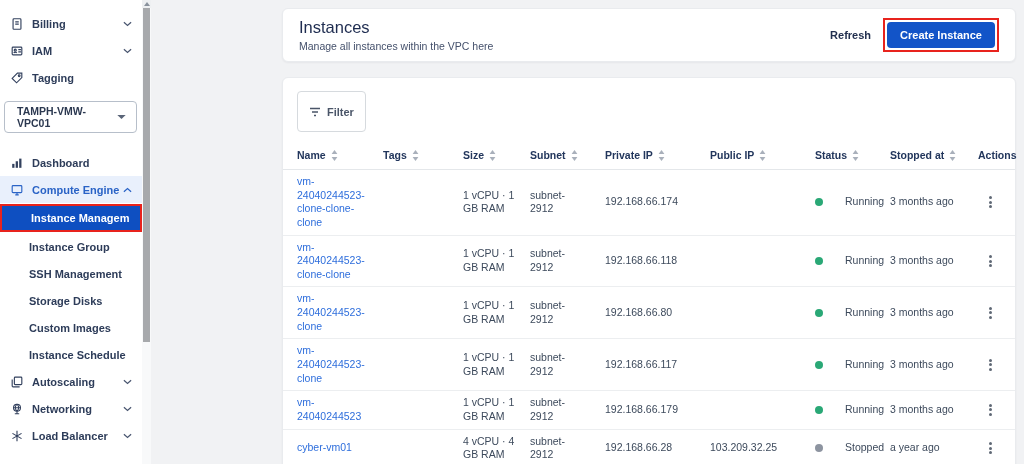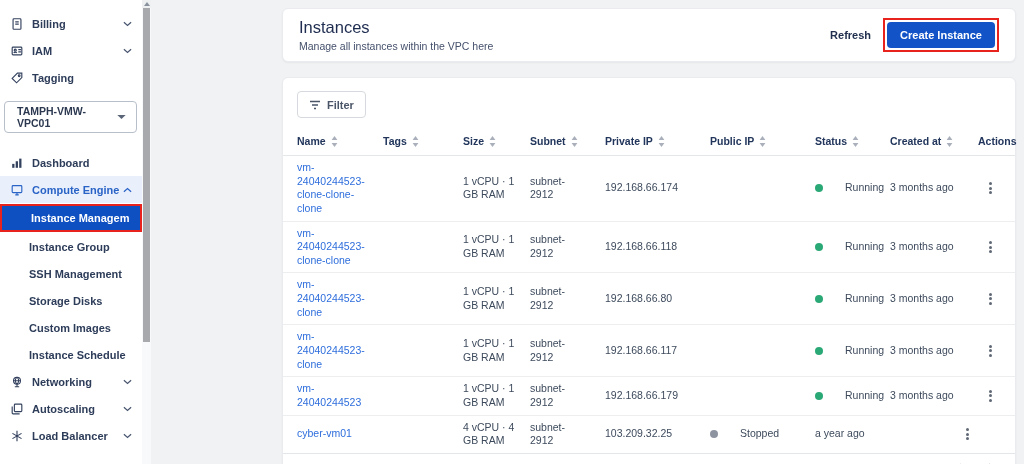--- a/index.html
+++ b/index.html
@@ -39,21 +39,21 @@
 
   .header-card { margin-top:8px; height:54px; display:flex; align-items:center; justify-content:space-between; padding:0 16px; }
   .page-title { font-size:16.5px; font-weight:400; color:#1e2c50; }
   .page-subtitle { font-size:10.5px; color:#44506b; margin-top:3px; }
   .header-actions { display:flex; align-items:center; gap:12px; }
   .text-btn { background:none; border:none; font-family:inherit; font-size:11px; font-weight:700; color:#22304f; cursor:pointer; }
   .annotation-red-btn { border:2px solid #e8231d; padding:2px; display:inline-block; }
   .primary-btn { background:#1254c8; color:#fff; border:none; border-radius:4px; font-family:inherit; font-size:11px; font-weight:700; padding:7px 13px; cursor:pointer; }
 
   .table-card { margin-top:15px; padding-bottom:0; }
-  .filter-btn { margin:13px 0 0 14px; height:27px; background:#fff; border:1px solid #d6dade; border-radius:4px; display:inline-flex; align-items:center; gap:6px; padding:0 11px; font-family:inherit; font-size:11px; font-weight:700; color:#4a5568; cursor:pointer; }
+  .filter-btn { margin:13px 0 0 14px; height:41px; background:#fff; border:1px solid #d6dade; border-radius:4px; display:inline-flex; align-items:center; gap:6px; padding:0 11px; font-family:inherit; font-size:11px; font-weight:700; color:#4a5568; cursor:pointer; }
 
   .tgrid { display:grid; grid-template-columns:86px 80px 67px 75px 105px 105px 75px 88px 1fr; align-items:center; padding:0 14px; }
   .thead { margin-top:11px; min-height:27px; border-bottom:1px solid #e4e7ea;text-align:right; }
   .th { display:flex; align-items:center; gap:5px; font-size:10.5px; font-weight:700; color:#22365c; padding:4px 8px 6px 0; cursor:pointer; }
   .th-actions { justify-content:flex-end; padding-right:2px; cursor:default; }
   .sort { flex:0 0 auto; }
   .trow { min-height:32px; border-bottom:1px solid #eceef0; }
   .trow:last-of-type { border-bottom:1px solid #e4e7ea; }
   .td { font-size:10.5px; color:#3d4a5c; padding:5px 8px 5px 0; line-height:1.3; }
   .vm-link { color:#2e6edc; text-decoration:none; cursor:pointer; word-break:break-word; }
@@ -168,41 +168,41 @@
   </div>
   <div class="nav-item sub">
     <span class="nlabel">Custom Images</span>
   </div>
   <div class="nav-item sub">
     <span class="nlabel">Instance Schedule</span>
   </div>
 
   <div class="nav-item">
     <span class="nicon">
+      <svg width="14" height="14" viewBox="0 0 16 16" fill="none" stroke="currentColor" stroke-width="1.3">
+          <rect x="5" y="2.5" width="8.5" height="8.5" rx="1"></rect>
+          <path d="M2.5 5v7.5c0 .55.45 1 1 1H11"></path>
+        </svg>
+    </span>
+    <span class="nlabel">Autoscaling</span>
+    <span class="chev">
+      <svg width="9" height="6" viewBox="0 0 10 6" fill="none" stroke="currentColor" stroke-width="1.4">
+          <path d="M1 1l4 3.5L9 1"></path>
+        </svg>
+    </span>
+  </div>
+
+  <div class="nav-item">
+    <span class="nicon">
       <svg width="14" height="14" viewBox="0 0 16 16" fill="none" stroke="currentColor" stroke-width="1.2">
           <circle cx="8" cy="6.5" r="4"></circle>
           <path d="M4 6.5h8M8 2.5c-2.6 2.6-2.6 5.4 0 8M8 2.5c2.6 2.6 2.6 5.4 0 8M8 10.5V13M5.5 13.5h5"></path>
         </svg>
     </span>
     <span class="nlabel">Networking</span>
-    <span class="chev">
-      <svg width="9" height="6" viewBox="0 0 10 6" fill="none" stroke="currentColor" stroke-width="1.4">
-          <path d="M1 1l4 3.5L9 1"></path>
-        </svg>
-    </span>
-  </div>
-
-  <div class="nav-item">
-    <span class="nicon">
-      <svg width="14" height="14" viewBox="0 0 16 16" fill="none" stroke="currentColor" stroke-width="1.3">
-          <rect x="5" y="2.5" width="8.5" height="8.5" rx="1"></rect>
-          <path d="M2.5 5v7.5c0 .55.45 1 1 1H11"></path>
-        </svg>
-    </span>
-    <span class="nlabel">Autoscaling</span>
     <span class="chev">
       <svg width="9" height="6" viewBox="0 0 10 6" fill="none" stroke="currentColor" stroke-width="1.4">
           <path d="M1 1l4 3.5L9 1"></path>
         </svg>
     </span>
   </div>
 
   <div class="nav-item">
     <span class="nicon">
       <svg width="14" height="14" viewBox="0 0 16 16" fill="none" stroke="currentColor" stroke-width="1.3">
@@ -294,21 +294,21 @@
           </svg>
       </div>
       <div class="th">
         <span>Status</span>
         <svg class="sort" width="7" height="11" viewBox="0 0 7 11">
             <path d="M3.5 0L6.4 4H.6z" fill="#a9b0bb"></path>
             <path d="M3.5 11L.6 7h5.8z" fill="#a9b0bb"></path>
           </svg>
       </div>
       <div class="th">
-        <span>Created at</span>
+        <span>Stopped at</span>
         <svg class="sort" width="7" height="11" viewBox="0 0 7 11">
             <path d="M3.5 0L6.4 4H.6z" fill="#a9b0bb"></path>
             <path d="M3.5 11L.6 7h5.8z" fill="#a9b0bb"></path>
           </svg>
       </div>
       <div class="th th-actions">
         <span>Actions</span>
       </div>
     </div>
 
@@ -493,20 +493,23 @@
       <a class="vm-link">cyber-vm01</a>
     </div>
     <div class="td">
       <span></span>
     </div>
     <div class="td td-size">
       <span>4 vCPU · 4 GB RAM</span>
     </div>
     <div class="td td-subnet">
       <span>subnet-2912</span>
+    </div>
+    <div class="td">
+      <span>192.168.66.28</span>
     </div>
     <div class="td">
       <span>103.209.32.25</span>
     </div>
     <div class="td td-status">
       <span class="dot" style="background: rgb(141, 148, 160);"></span>
       <span>Stopped</span>
     </div>
     <div class="td">
       <span>a year ago</span>

